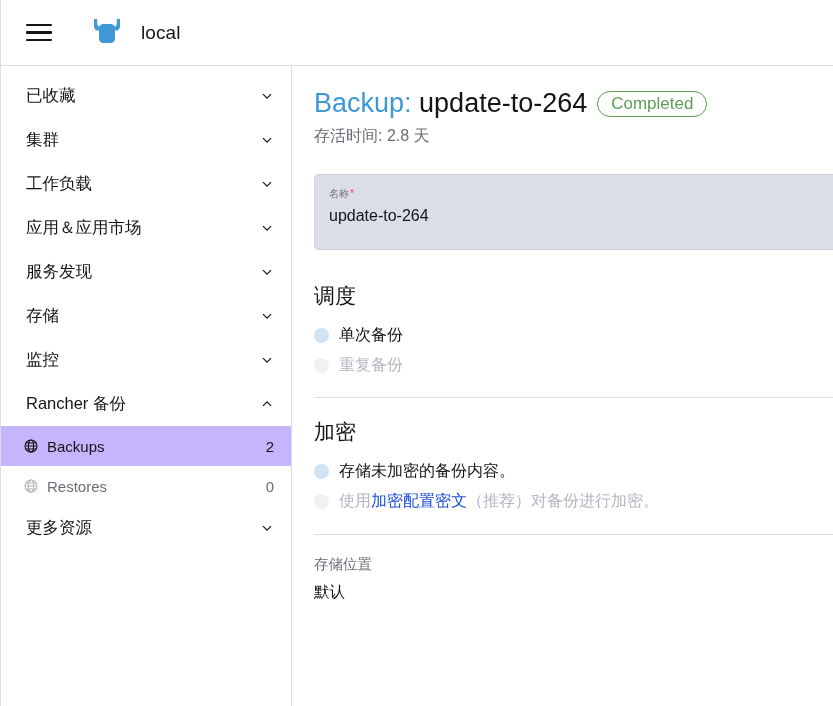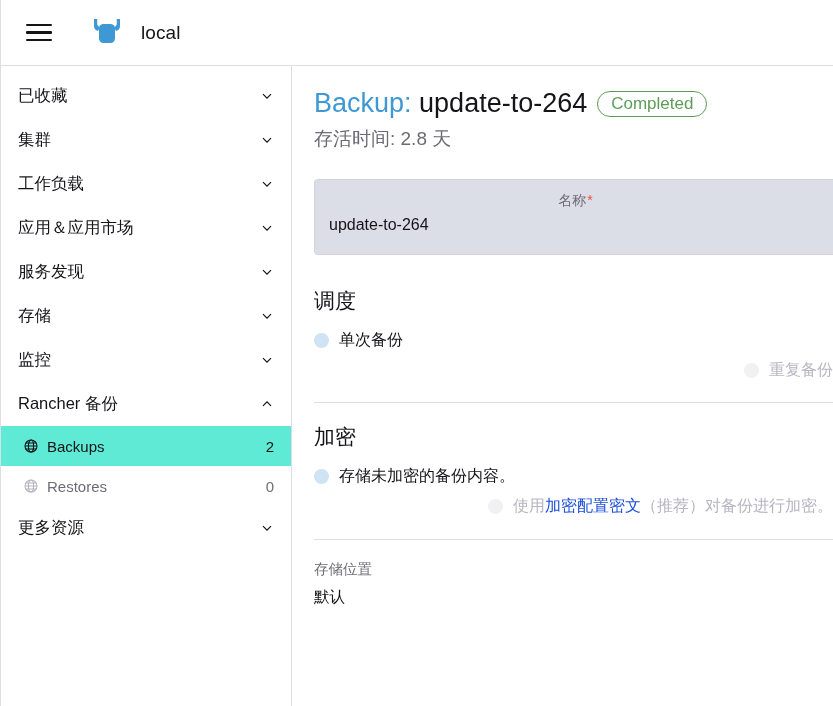--- a/index.html
+++ b/index.html
@@ -68,21 +68,21 @@
     flex: 0 0 291px;
     background: #fff;
     border-right: 1px solid #dcdee7;
     padding-top: 8px;
     overflow: hidden;
   }
   .nav-group {
     height: 44px;
     display: flex;
     align-items: center;
-    padding: 0 17px 0 17px;
+    padding: 0 17px 0 25px;
     cursor: pointer;
     font-size: 16.5px;
     color: #141419;
   }
   .nav-group .label { flex: 1 1 auto; }
   .chev {
     width: 14px; height: 14px;
     flex: 0 0 14px;
     display: block;
   }
@@ -90,21 +90,21 @@
 
   .nav-child {
     height: 40px;
     display: flex;
     align-items: center;
     padding: 0 17px 0 22px;
     cursor: pointer;
     font-size: 15px;
     color: #141419;
   }
-  .nav-child.active { background: #5eead4; }
+  .nav-child.active { background: #c4b5fd; }
   .nav-child .ico {
     flex: 0 0 16px;
     width: 16px; height: 16px;
     margin-right: 8px;
     display: flex; align-items: center; justify-content: center;
   }
   .nav-child .ico svg { display: block; }
   .nav-child .label { flex: 1 1 auto; }
   .nav-child .count { color: #141419; font-size: 15px; }
   .nav-child.dim .label,
@@ -138,39 +138,38 @@
     padding: 0 13px;
     border: 1px solid #5d9e57;
     color: #5d9e57;
     border-radius: 14px;
     font-size: 17px;
     background: #fff;
     white-space: nowrap;
   }
   .subtitle {
     margin-top: 7px;
-    font-size: 19px;
+    font-size: 16px;
     color: #6c6c76;
   }
 
   
   .field-box {
     margin-top: 27px;
     margin-right: 0;
     width: 523px;
     height: 76px;
     background: #dcdee7;
     border: 1px solid #d0d2dc;
     border-radius: 4px;
     padding: 12px 14px 0 14px;
   }
   .field-label {
-    font-size: 14px;
+    font-size: 10px;
     color: #6c6c76;
-    text-align: center;
   }
   .field-label .req { color: #f64747; margin-left: 1px; }
   .field-value {
     margin-top: 6px;
     font-size: 16px;
     color: #141419;
   }
 
   .section-title {
     font-size: 21px;
@@ -185,21 +184,21 @@
   }
 
   .radio-row {
     display: flex;
     align-items: center;
     height: 30px;
     font-size: 16px;
     color: #141419;
     cursor: pointer;
   }
-  .radio-row.disabled { color: #b6b6c2; cursor: default; justify-content: flex-end; }
+  .radio-row.disabled { color: #b6b6c2; cursor: default; }
   .radio {
     width: 15px; height: 15px;
     border-radius: 50%;
     background: #cfe3f5;
     flex: 0 0 15px;
     margin-right: 10px;
   }
   .radio.off { background: #f1f1f4; }
   .radio-row a {
     color: #3d98d3;

